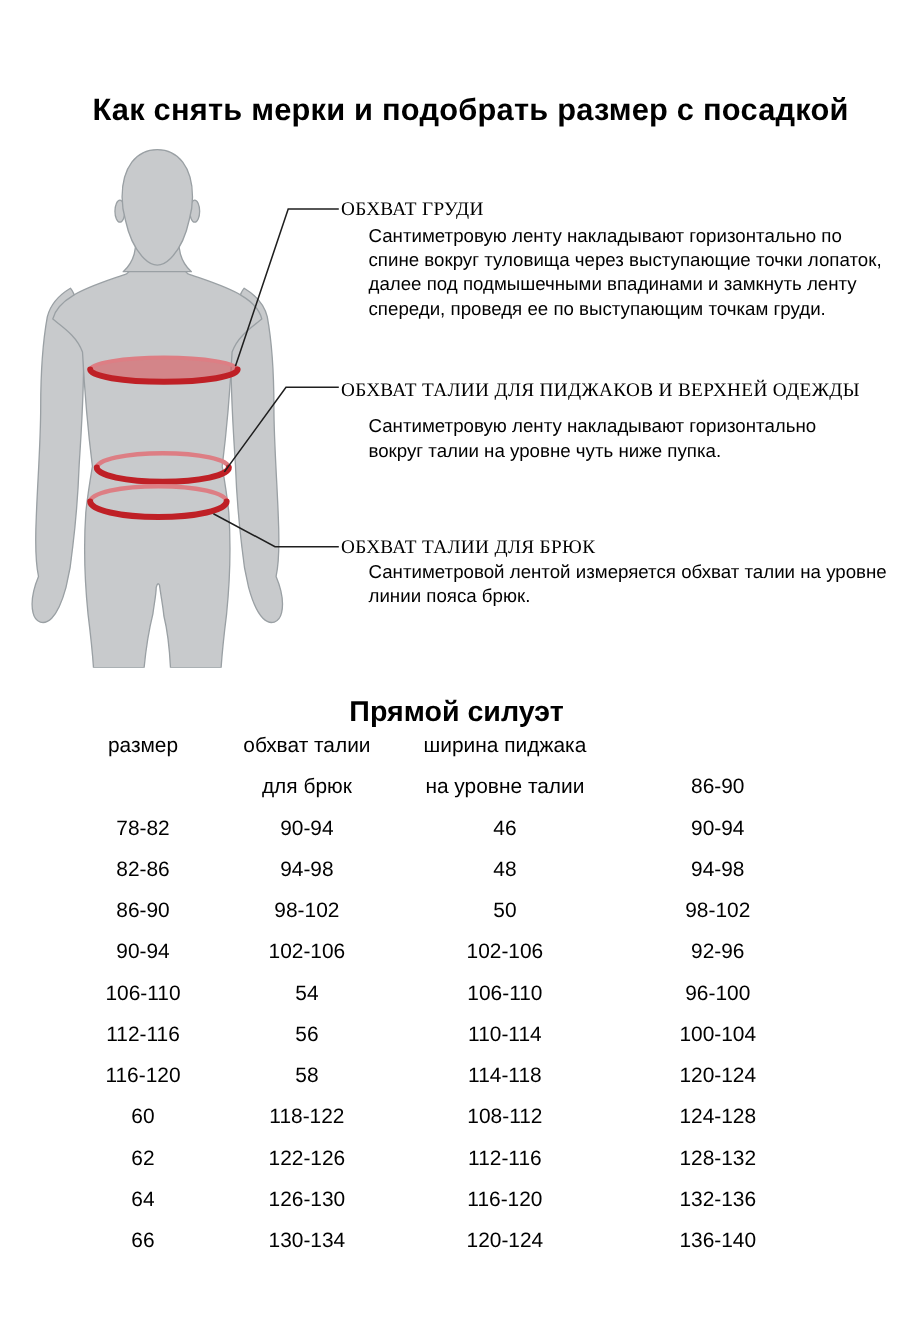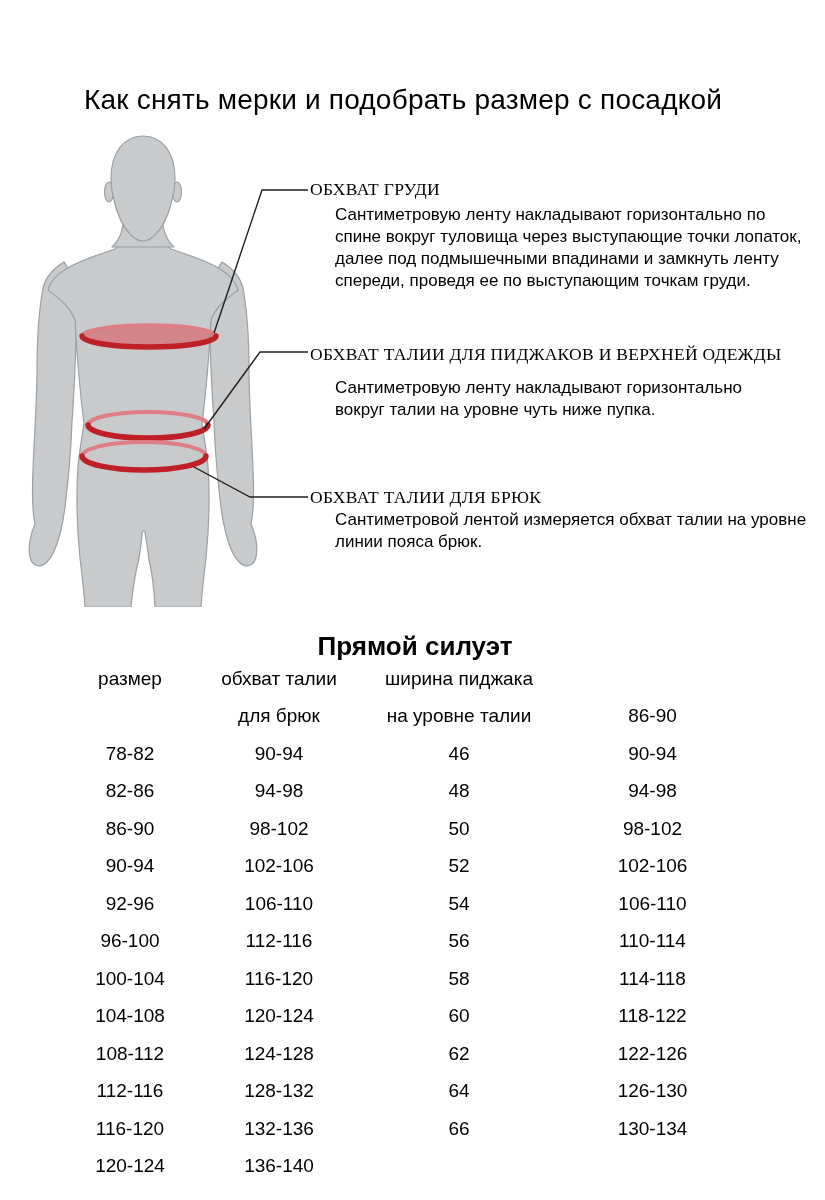--- a/index.html
+++ b/index.html
@@ -1,21 +1,21 @@
 <!DOCTYPE html>
 <html><head>
 <meta charset="utf-8">
 <style>
   html,body{margin:0;padding:0;}
   body{
     width:825px;height:1200px;position:relative;background:#ffffff;
     font-family:"Liberation Sans",sans-serif;color:#000;overflow:hidden;
   }
   .page-title{
-    position:absolute;left:84px;top:84px;font-size:28px;font-weight:400;
+    position:absolute;left:84px;top:84px;font-size:28px;font-weight:700;
     white-space:nowrap;letter-spacing:0.2px;
   }
   .figure-wrap{position:absolute;left:20px;top:130px;width:290px;height:477px;}
   .m-head{
     position:absolute;left:310px;font-size:17.5px;font-weight:400;
     white-space:nowrap;letter-spacing:0.3px;font-family:Liberation Serif, serif;
   }
   .m-desc{
     position:absolute;left:312px;font-size:17px;line-height:22px;
     white-space:pre-line;width:480px;margin-left:23px;
@@ -136,35 +136,33 @@
     <div class="tcell">82-86</div>
     <div class="tcell">94-98</div>
     <div class="tcell">48</div>
     <div class="tcell">94-98</div>
     <div class="tcell">86-90</div>
     <div class="tcell">98-102</div>
     <div class="tcell">50</div>
     <div class="tcell">98-102</div>
     <div class="tcell">90-94</div>
     <div class="tcell">102-106</div>
-    <div class="tcell">52</div>
     <div class="tcell">102-106</div>
     <div class="tcell">92-96</div>
     <div class="tcell">106-110</div>
     <div class="tcell">54</div>
     <div class="tcell">106-110</div>
     <div class="tcell">96-100</div>
     <div class="tcell">112-116</div>
     <div class="tcell">56</div>
     <div class="tcell">110-114</div>
     <div class="tcell">100-104</div>
     <div class="tcell">116-120</div>
     <div class="tcell">58</div>
     <div class="tcell">114-118</div>
-    <div class="tcell">104-108</div>
     <div class="tcell">120-124</div>
     <div class="tcell">60</div>
     <div class="tcell">118-122</div>
     <div class="tcell">108-112</div>
     <div class="tcell">124-128</div>
     <div class="tcell">62</div>
     <div class="tcell">122-126</div>
     <div class="tcell">112-116</div>
     <div class="tcell">128-132</div>
     <div class="tcell">64</div>

